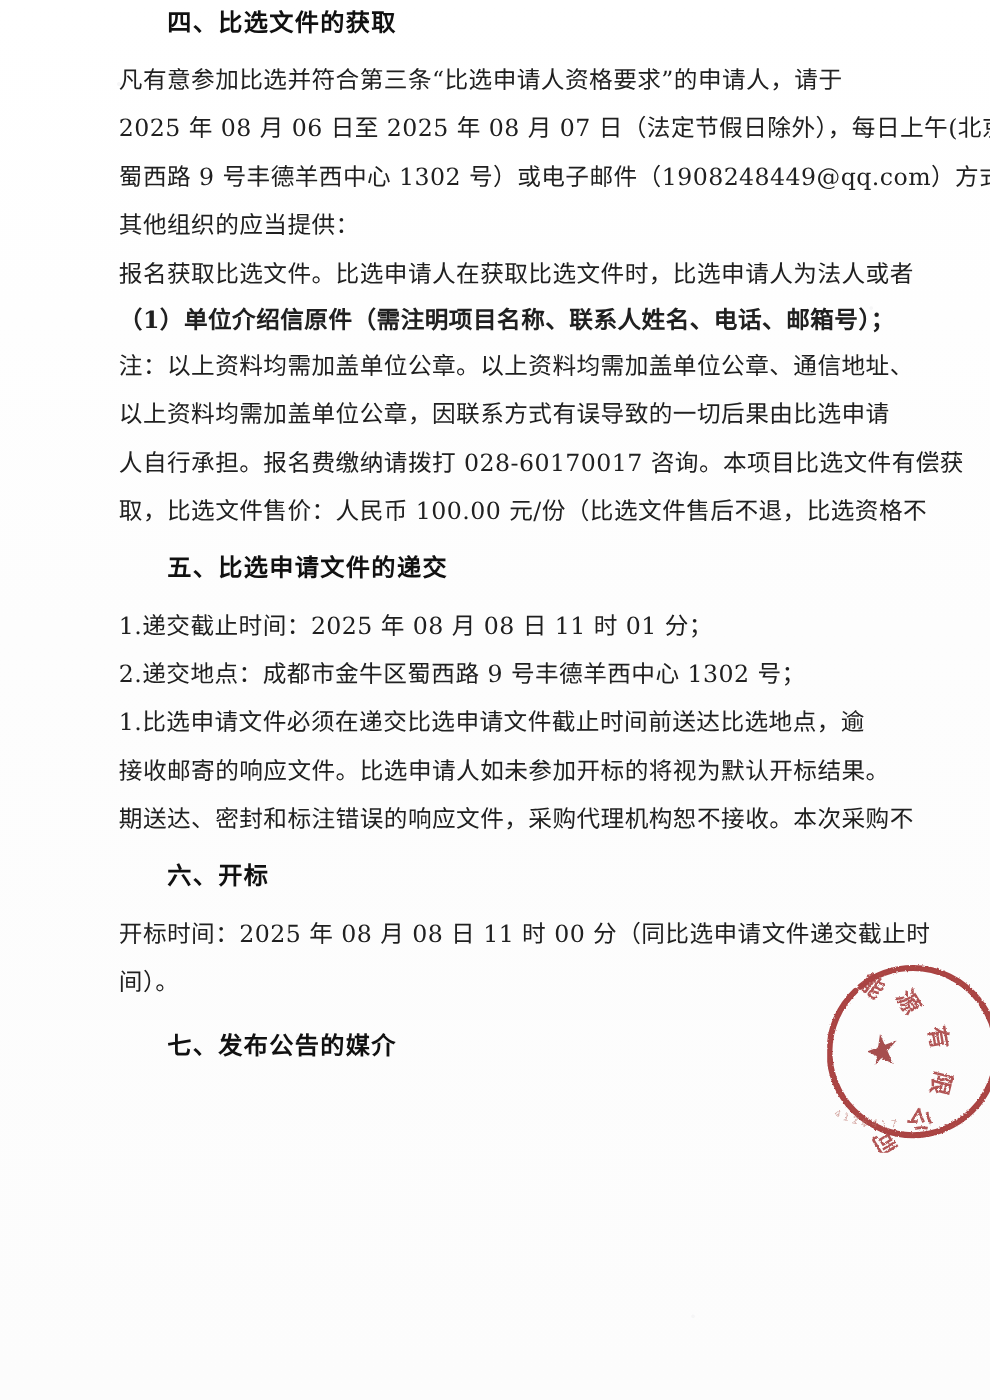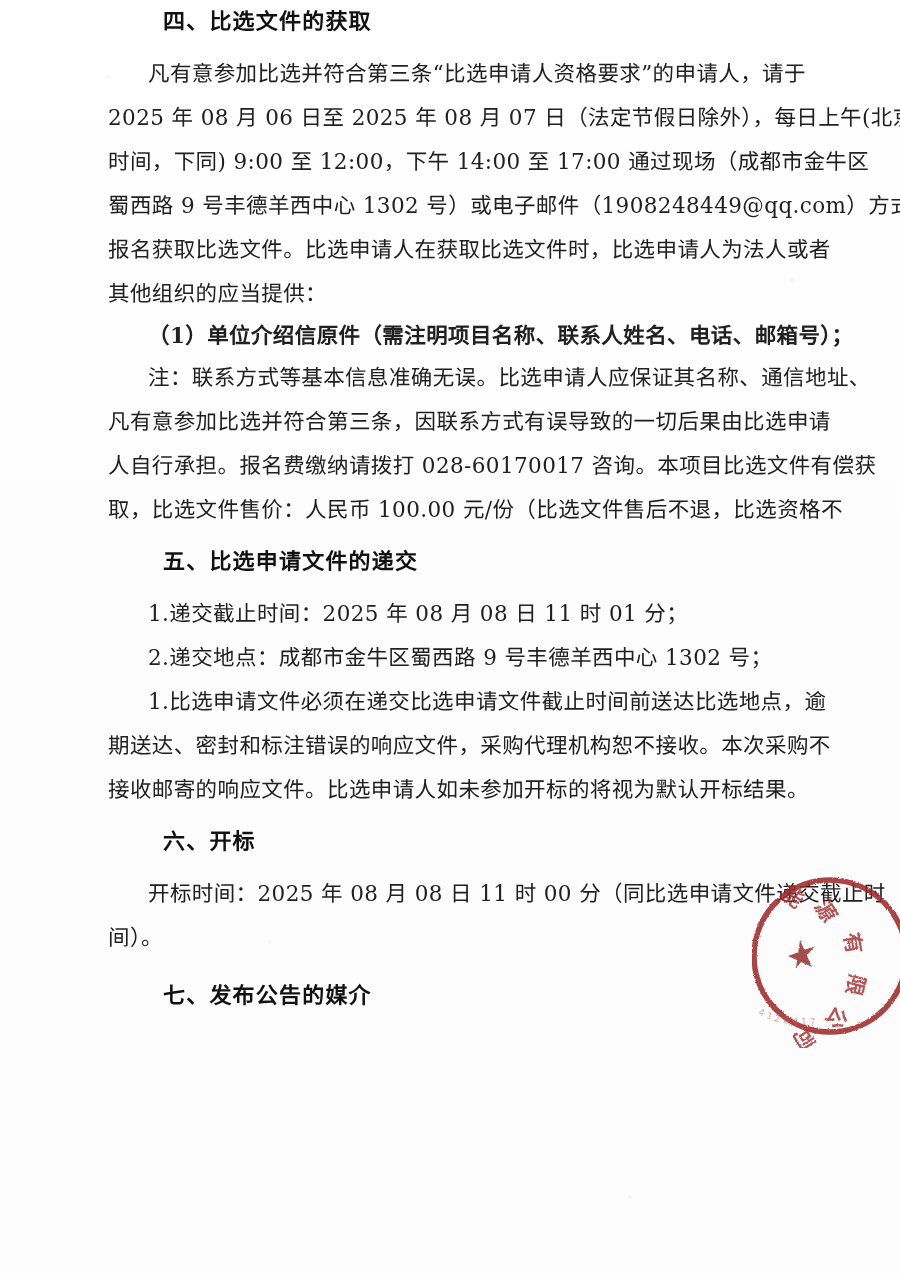--- a/index.html
+++ b/index.html
@@ -57,27 +57,26 @@
     line-height: 40px;
     font-weight: bold;
   }
 
   .heading {
     font-family: "DejaVu Sans", "Liberation Sans", sans-serif;
     font-weight: bold;
     font-size: 22px;
     line-height: 44px;
     letter-spacing: 1.2px;
-    margin-left: 55px;
+    margin-left: 44px;
     color: #111111;
     white-space: nowrap;
   }
 
   .indent {
-    margin-left: 40px;
   }
 
   .spacer-sm { height: 8px; }
   .spacer-md { height: 14px; }
 
   
   .seal {
     position: absolute;
     left: 752px;
     top: 872px;
@@ -93,40 +92,39 @@
 
 <div class="page">
   <div class="paper-grain"></div>
 
   <div class="content">
 
     <div class="heading">四、比选文件的获取</div>
     <div class="spacer-sm"></div>
     <div class="doc-line indent">凡有意参加比选并符合第三条“比选申请人资格要求”的申请人，请于</div>
     <div class="doc-line">2025 年 08 月 06 日至 2025 年 08 月 07 日（法定节假日除外），每日上午(北京</div>
-    <div class="doc-line">时间，下同) 9:00  至 12:00，下午  14:00 至 17:00 通过现场（成都市金牛区</div>
     <div class="doc-line">蜀西路 9 号丰德羊西中心 1302 号）或电子邮件（1908248449@qq.com）方式</div>
+    <div class="doc-line">其他组织的应当提供：</div>
     <div class="doc-line">报名获取比选文件。比选申请人在获取比选文件时，比选申请人为法人或者</div>
-    <div class="doc-line">其他组织的应当提供：</div>
 
     <div class="doc-line tight indent">（1）单位介绍信原件（需注明项目名称、联系人姓名、电话、邮箱号）；</div>
 
-    <div class="doc-line indent">注：联系方式等基本信息准确无误。比选申请人应保证其名称、通信地址、</div>
-    <div class="doc-line">凡有意参加比选并符合第三条，因联系方式有误导致的一切后果由比选申请</div>
+    <div class="doc-line indent">注：以上资料均需加盖单位公章。以上资料均需加盖单位公章、通信地址、</div>
+    <div class="doc-line">以上资料均需加盖单位公章，因联系方式有误导致的一切后果由比选申请</div>
     <div class="doc-line">人自行承担。报名费缴纳请拨打 028-60170017 咨询。本项目比选文件有偿获</div>
     <div class="doc-line">取，比选文件售价：人民币 100.00 元/份（比选文件售后不退，比选资格不</div>
 
     <div class="spacer-sm"></div>
     <div class="heading">五、比选申请文件的递交</div>
     <div class="spacer-sm"></div>
     <div class="doc-line indent">1.递交截止时间：2025 年 08 月 08 日 11 时 01 分；</div>
     <div class="doc-line indent">2.递交地点：成都市金牛区蜀西路 9 号丰德羊西中心 1302 号；</div>
     <div class="doc-line indent">1.比选申请文件必须在递交比选申请文件截止时间前送达比选地点，逾</div>
+    <div class="doc-line">接收邮寄的响应文件。比选申请人如未参加开标的将视为默认开标结果。</div>
     <div class="doc-line">期送达、密封和标注错误的响应文件，采购代理机构恕不接收。本次采购不</div>
-    <div class="doc-line">接收邮寄的响应文件。比选申请人如未参加开标的将视为默认开标结果。</div>
 
     <div class="spacer-sm"></div>
     <div class="heading">六、开标</div>
     <div class="spacer-sm"></div>
     <div class="doc-line indent">开标时间：2025 年 08 月 08 日 11 时 00 分（同比选申请文件递交截止时</div>
     <div class="doc-line">间）。</div>
 
     <div class="spacer-md"></div>
     <div class="heading">七、发布公告的媒介</div>
 

